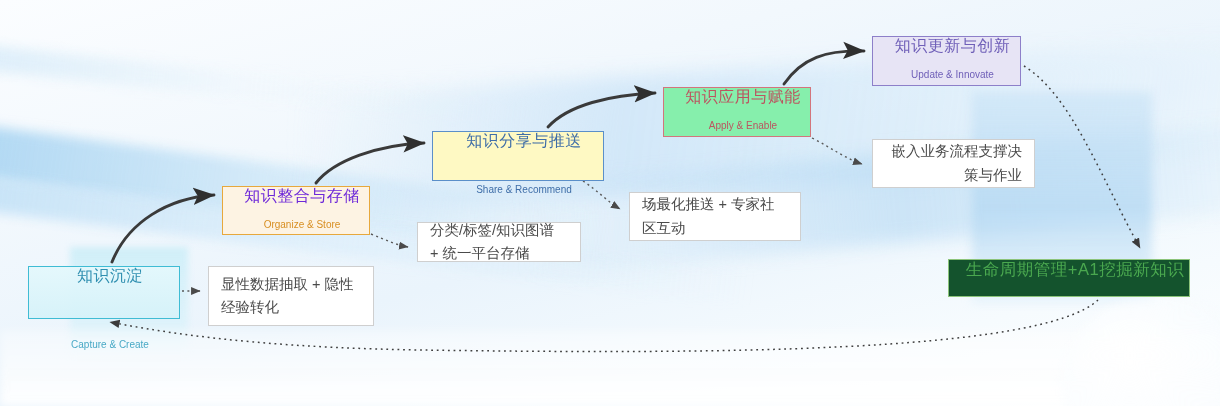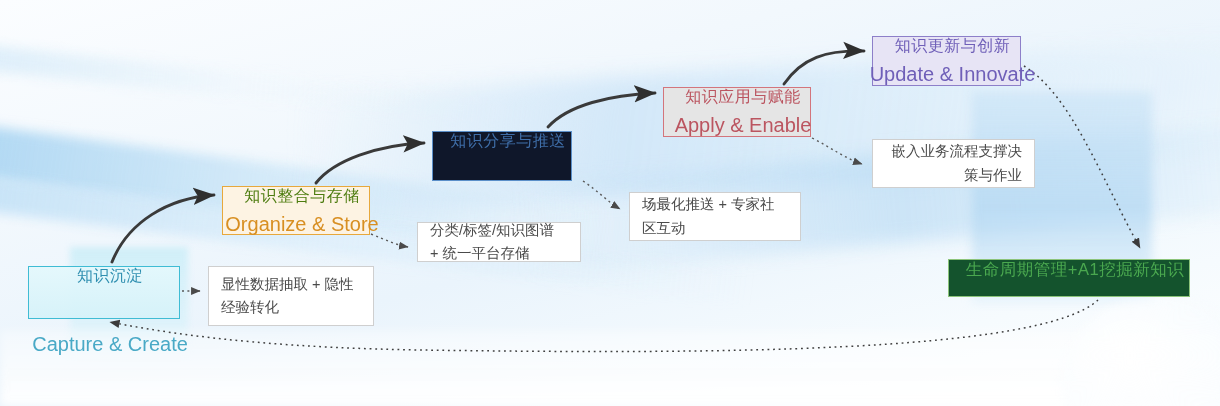--- a/index.html
+++ b/index.html
@@ -115,56 +115,56 @@
     line-height: 1.18;
     text-align: center;
     padding-left: 12px;
   }
   .node .cn {
     font-size: 16px;
     letter-spacing: .5px;
     white-space: nowrap;
   }
   .node .en {
-    font-size: 20px;
+    font-size: 10px;
     white-space: nowrap;
-    margin-top: 7px;
+    margin-top: 13px;
   }
 
   .node-capture {
     left: 28px; top: 266px; width: 152px; height: 53px;
     border-color: #3fbcd4;
     background: linear-gradient(180deg, rgba(228,248,252,.95), rgba(213,242,249,.92));
     color: #3a9fbd;
     gap: 40px;
   }
   .node-capture .cn { color: #2f8fb0; }
   .node-capture .en { color: #49a9c6; }
 
   .node-organize {
     left: 222px; top: 186px; width: 148px; height: 49px;
     border-color: #e7a83c;
     background: #fdf3e3;
   }
-  .node-organize .cn { color: #4d7c0f; }
+  .node-organize .cn { color: #6d28d9; }
   .node-organize .en { color: #d88f22; }
 
   .node-share {
-    left: 432px; top: 131px; width: 140px; height: 50px;
+    left: 432px; top: 131px; width: 172px; height: 50px;
     border-color: #5b8fc9;
-    background: #0f172a;
+    background: #fef9c3;
     gap: 20px;
   }
   .node-share .cn { color: #3f6ea8; }
   .node-share .en { color: #3f6ea8; }
 
   .node-apply {
     left: 663px; top: 87px; width: 148px; height: 50px;
     border-color: #d3757c;
-    background: #e5e5e5;
+    background: #86efac;
   }
   .node-apply .cn { color: #bb5560; }
   .node-apply .en { color: #bb5560; }
 
   .node-update {
     left: 872px; top: 36px; width: 149px; height: 50px;
     border-color: #8d7fc9;
     background: #e7e4f5;
   }
   .node-update .cn { color: #6f5fb8; }
@@ -253,20 +253,21 @@
     <div class="en">Capture &amp; Create</div>
   </div>
 
   <div class="node node-organize">
     <div class="cn">知识整合与存储</div>
     <div class="en">Organize &amp; Store</div>
   </div>
 
   <div class="node node-share">
     <div class="cn">知识分享与推送</div>
+    <div class="en">Share &amp; Recommend</div>
   </div>
 
   <div class="node node-apply">
     <div class="cn">知识应用与赋能</div>
     <div class="en">Apply &amp; Enable</div>
   </div>
 
   <div class="node node-update">
     <div class="cn">知识更新与创新</div>
     <div class="en">Update &amp; Innovate</div>

